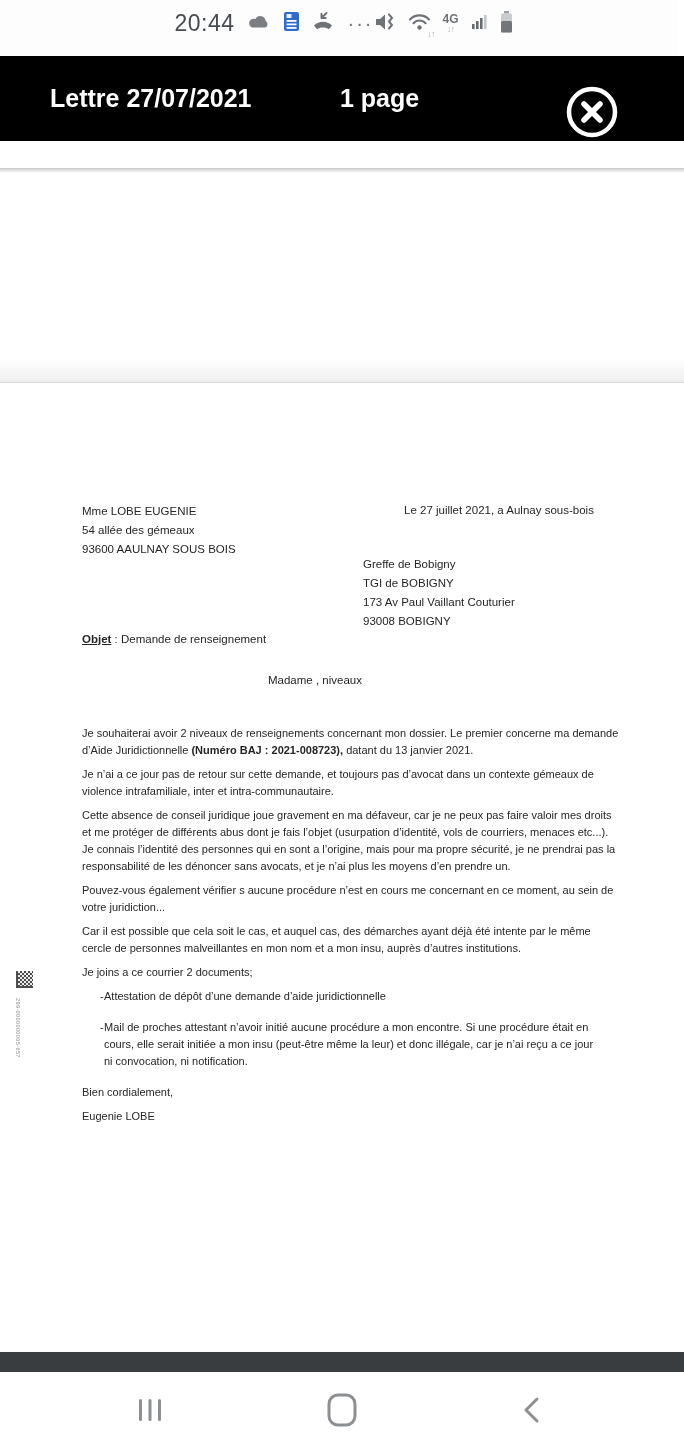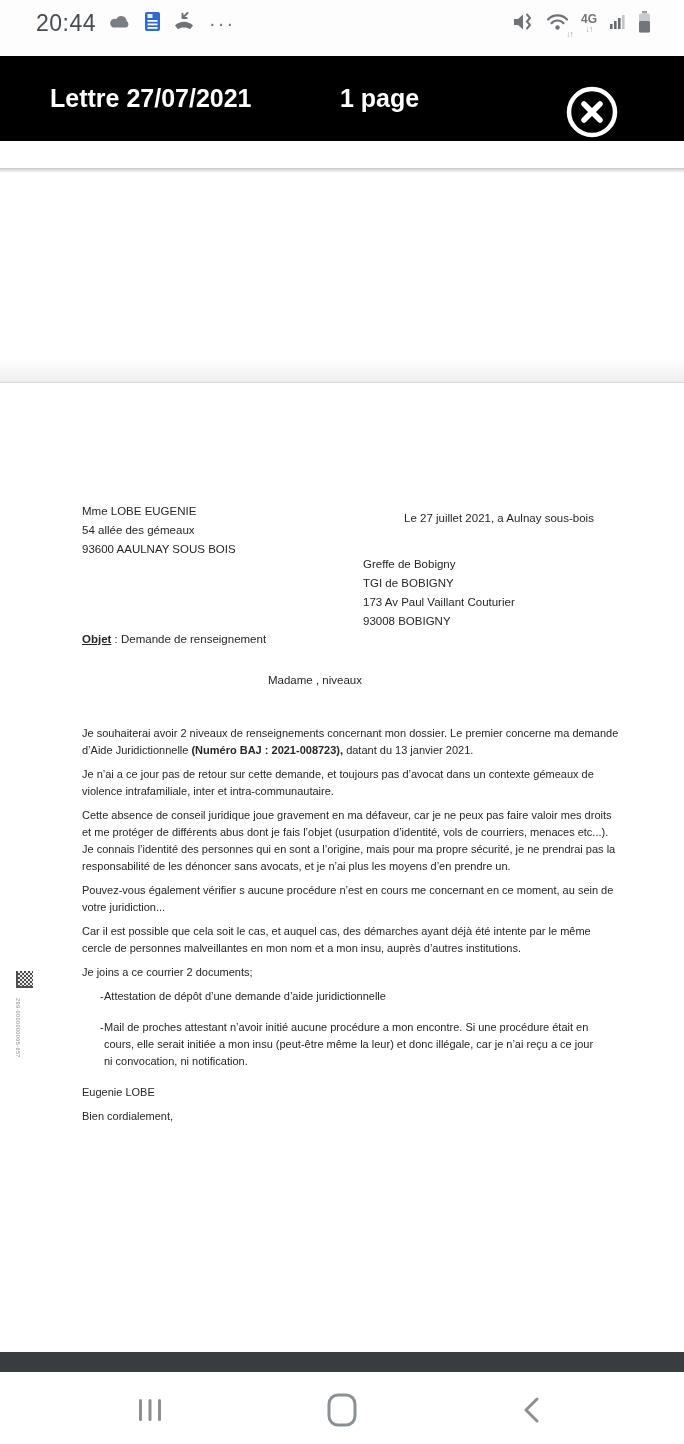--- a/index.html
+++ b/index.html
@@ -7,21 +7,21 @@
   #screen {
     position:relative; width:684px; height:1444px; margin:0 auto;
     background:#ffffff; overflow:hidden;
     font-family:"Liberation Sans", sans-serif;
   }
 
   
   .status-bar {
     position:absolute; top:0; left:0; width:677px; height:56px;
     background:#fdfdfd; display:flex; align-items:center;
-    justify-content:space-between; padding:0 26px 9px 36px;
+    justify-content:center; padding:0 26px 9px 36px;
   }
   .status-left, .status-right { display:flex; align-items:center; gap:12px; }
   .status-time { font-size:23px; color:#474c51; letter-spacing:0.5px; }
   .status-more { font-size:20px; color:#6f7378; letter-spacing:2px; margin-left:2px; }
   .net-wrap { display:flex; flex-direction:column; align-items:center; line-height:1; }
   .net-type { font-size:12px; color:#6f7378; font-weight:bold; }
   .net-arrows, .wifi-arrows { font-size:9px; color:#a9adb1; letter-spacing:-1px; }
   .wifi-wrap { position:relative; }
   .wifi-wrap .wifi-arrows { position:absolute; right:-4px; bottom:-4px; }
 
@@ -62,21 +62,21 @@
     position:absolute; left:15px; top:830px;
     writing-mode:vertical-rl; font-size:5.5px; color:#8d8d8d; letter-spacing:0.4px;
   }
 
   .page-content {
     position:absolute; left:82px; top:329px; width:538px;
     color:#262626; font-size:11px; line-height:17px;
   }
   .addr { position:absolute; line-height:19px; font-size:11.5px; }
   .sender { left:0; top:5px; }
-  .date-line { position:absolute; left:322px; top:13px; font-size:11.5px; }
+  .date-line { position:absolute; left:322px; top:5px; font-size:11.5px; }
   .recipient { left:281px; top:58px; }
   .subject-line { position:absolute; left:0; top:134px; font-size:11.5px; }
   .subject-label { font-weight:bold; text-decoration:underline; }
   .salutation { position:absolute; left:186px; top:175px; font-size:11.5px; }
 
   .body-flow { position:absolute; left:0; top:228px; width:538px; }
   .body-flow p { margin-bottom:7px; }
   .bold-run { font-weight:bold; }
   .underline-run { }
   .bullet-row { display:flex; margin-bottom:14px; }
@@ -221,22 +221,22 @@
         <div class="bullet-row">
           <span class="bullet-dash">-</span>
           <span class="bullet-text">Attestation de dépôt d’une demande d’aide juridictionnelle</span>
         </div>
         <div class="bullet-row">
           <span class="bullet-dash">-</span>
           <span class="bullet-text">Mail de proches attestant n’avoir initié aucune procédure a mon encontre. Si une procédure était en cours, elle serait initiée a mon insu (peut-être même la leur) et donc illégale, car je n’ai reçu a ce jour ni convocation, ni notification.</span>
         </div>
 
         <div class="closing-block">
+          <p>Bien cordialement,</p>
           <p>Eugenie LOBE</p>
-          <p>Bien cordialement,</p>
         </div>
       </div>
     </div>
   </div>
 
   <div class="viewer-footer-strip"></div>
 
   <div class="nav-bar">
     <button class="nav-btn nav-recents" aria-label="Recents">
       <svg width="28" height="28" viewBox="0 0 28 28">

